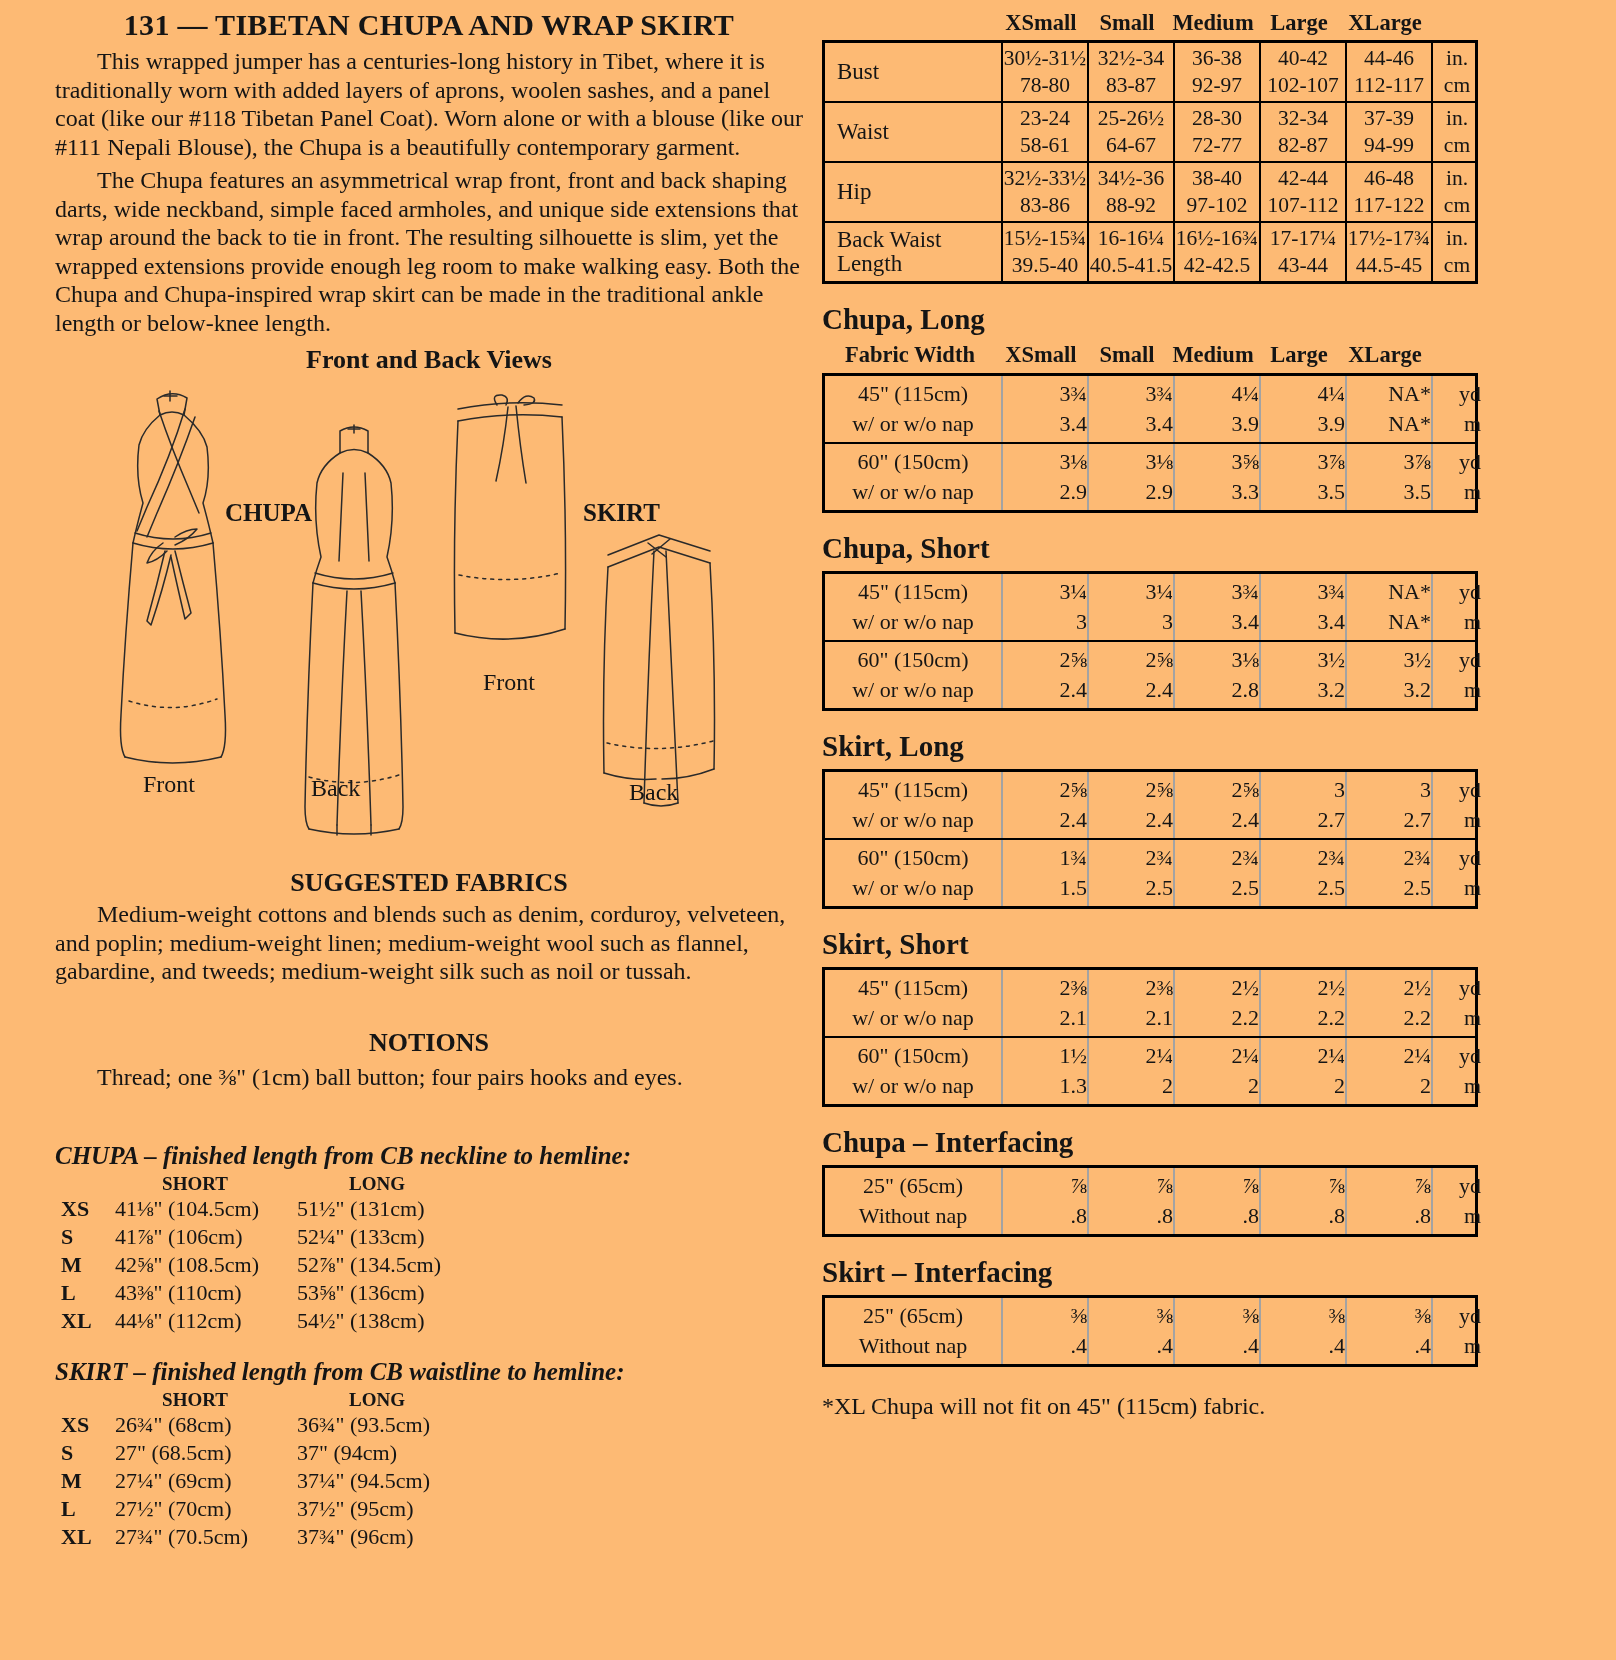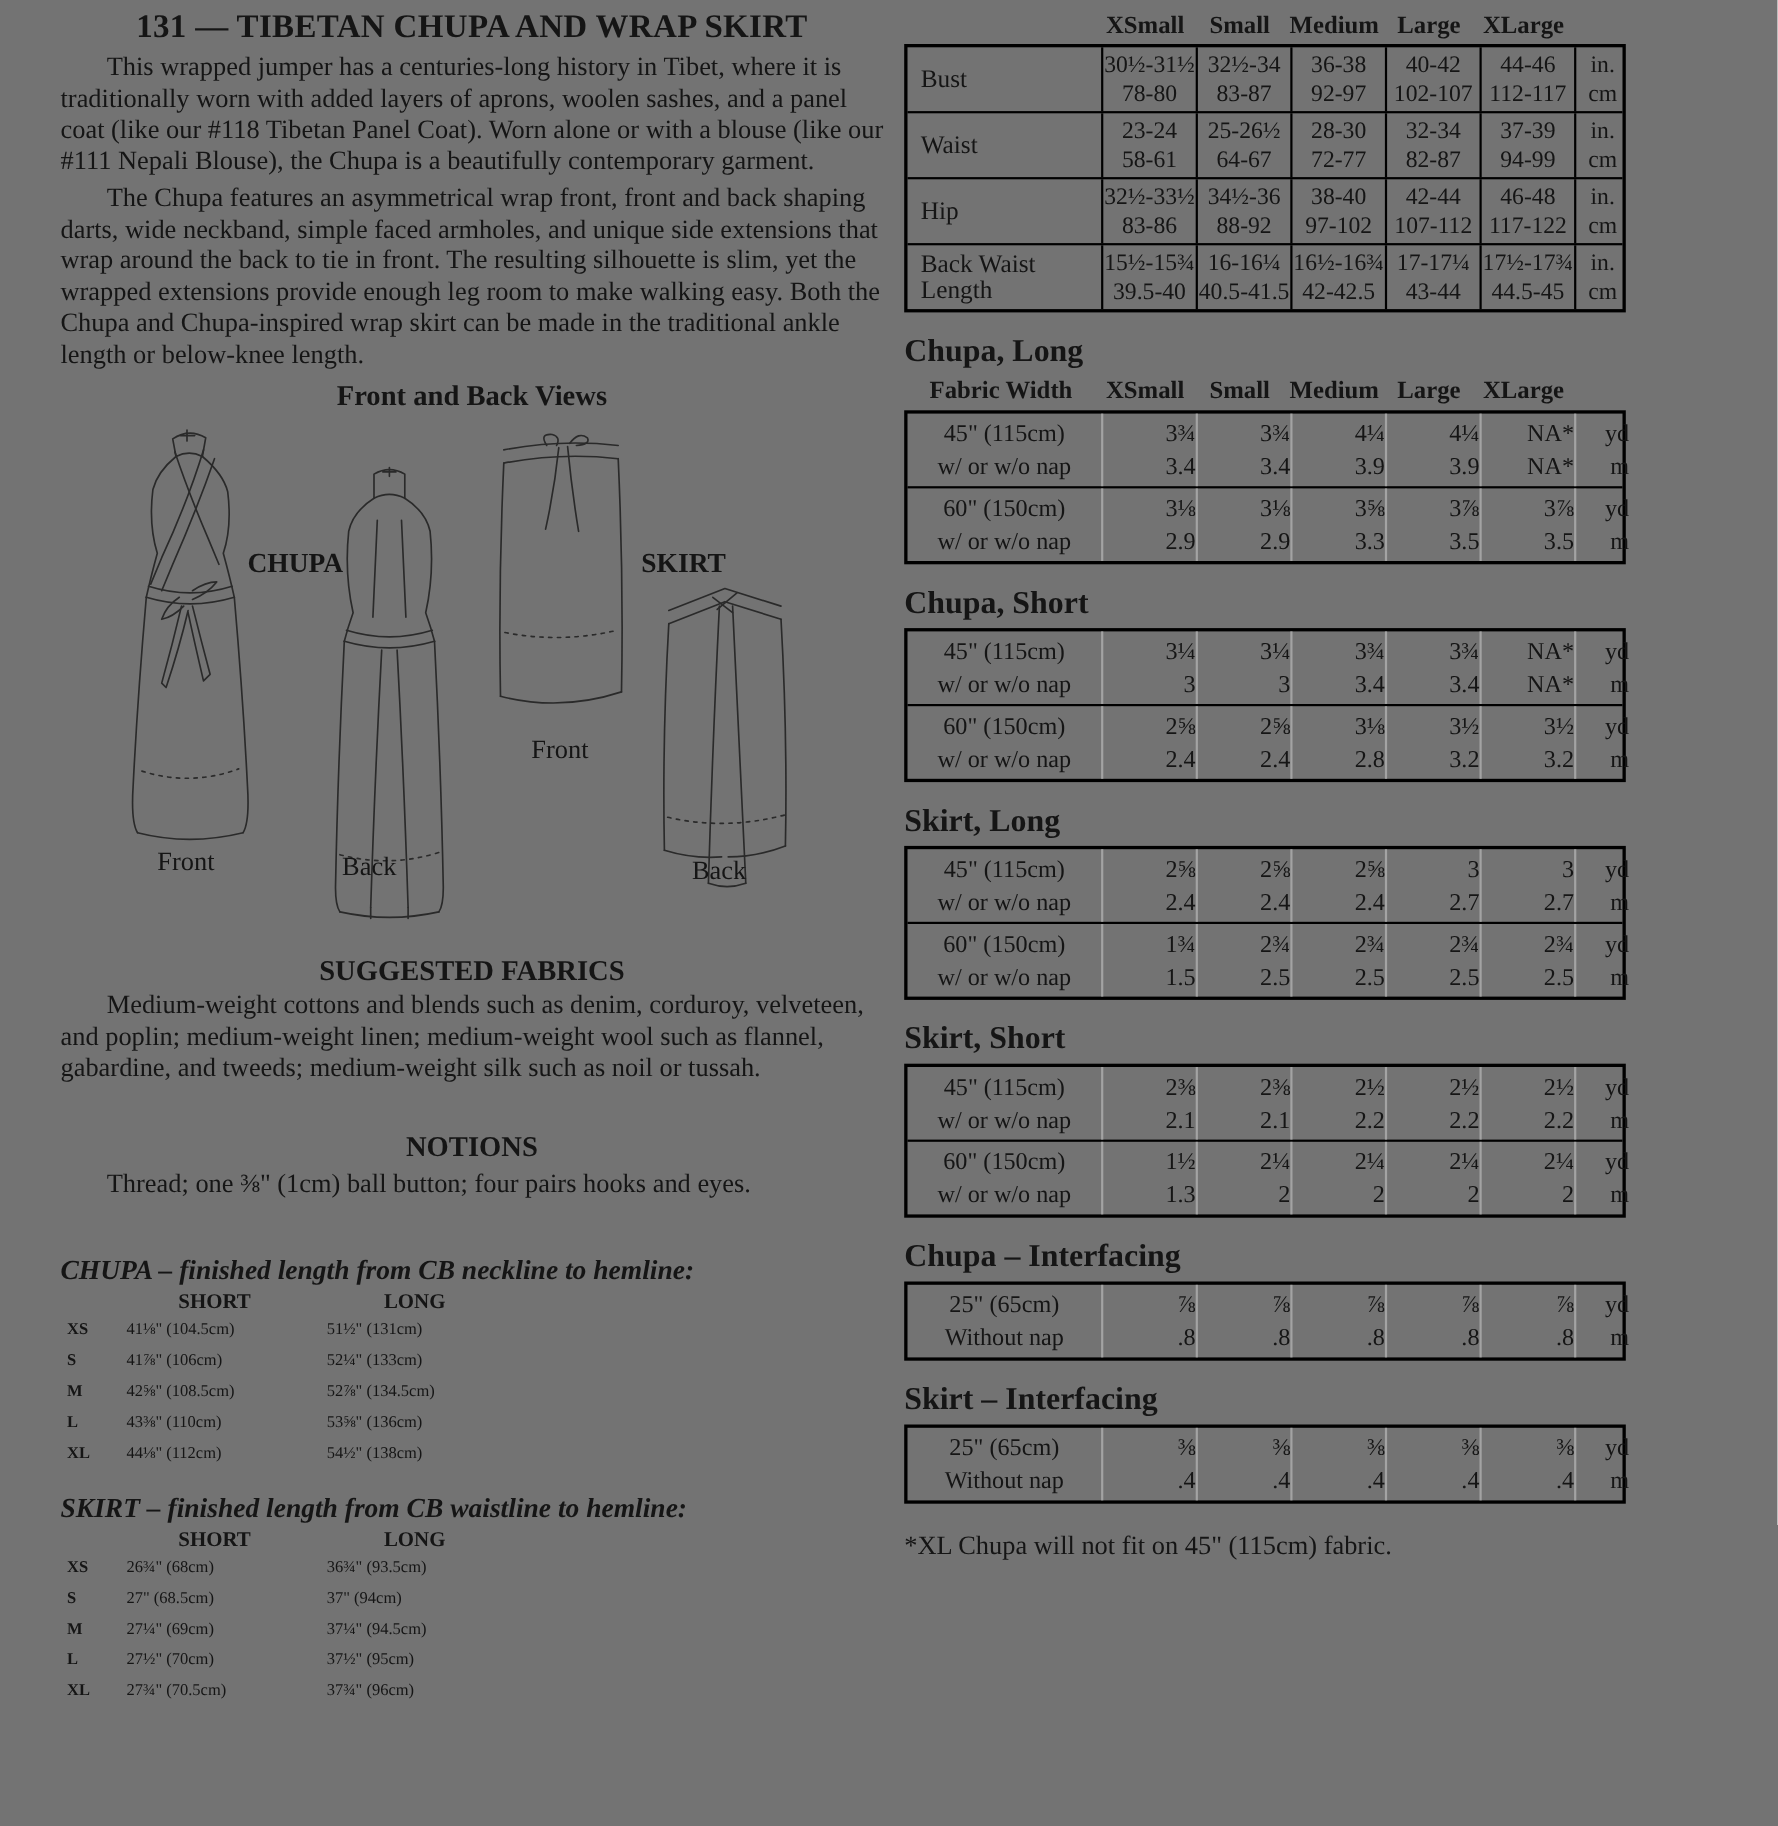--- a/index.html
+++ b/index.html
@@ -1,39 +1,39 @@
 <!DOCTYPE html>
 <html><head>
 <meta charset="utf-8">
 <style>
   * { box-sizing: border-box; }
   html,body { margin:0; padding:0; background:#fff; }
   .page {
     position:relative; width:1616px; height:1660px; overflow:hidden;
-    background:#737373; color:#151515;
+    background:#fdba74; color:#151515;
     font-family:"Liberation Serif", "DejaVu Serif", serif;
   }
   
   .left-col { position:absolute; left:55px; top:8px; width:748px; }
   .doc-title { font-size:30px; font-weight:bold; text-align:center; letter-spacing:0.3px; }
   .para { font-size:24px; line-height:28.5px; text-indent:42px; margin-top:5px; text-align:left; }
   .center-h { font-size:26px; font-weight:bold; text-align:center; margin-top:8px; }
   .illus { position:relative; height:465px; }
   .illus svg { position:absolute; overflow:visible; }
   .illus-label { position:absolute; font-size:24px; }
   .illus-name  { position:absolute; font-size:25px; font-weight:bold; }
   .body-h { font-size:26px; font-weight:bold; text-align:center; margin-top:28px; }
   .fab-para { margin-top:2px; }
   .notions-h { margin-top:42px; }
   .len-block { margin-top:50px; }
   .len-block.second { margin-top:22px; }
   .len-heading { font-size:25px; font-weight:bold; line-height:30px;font-style:italic; }
   .len-head { display:grid; grid-template-columns:60px 182px 250px; margin-top:2px; }
   .len-col-h { font-weight:bold; font-size:19px; text-align:center; width:160px; }
-  .len-rows .len-row { display:grid; grid-template-columns:60px 182px 250px; font-size:15px; line-height:28px;font-family:Liberation Serif, serif; }
+  .len-rows .len-row { display:grid; grid-template-columns:60px 182px 250px; font-size:22px; line-height:28px;font-family:Liberation Serif, serif; }
   .len-size { font-weight:bold; padding-left:6px; }
   
   .right-col { position:absolute; left:822px; top:8px; width:662px; }
   .r-heading { font-size:27px; font-weight:bold; text-align:center; width:656px; }
   .grid-cols { display:grid; grid-template-columns:176px 86px 86px 86px 86px 86px 50px; }
   .size-header { font-weight:bold; font-size:22.5px; margin:2px 0 4px 0; }
   .size-header div { text-align:center; }
   .s-table { border:3.5px solid #000; width:656px; }
   .s-row { }
   .s-row-sep { border-top:2.5px solid #000; }

